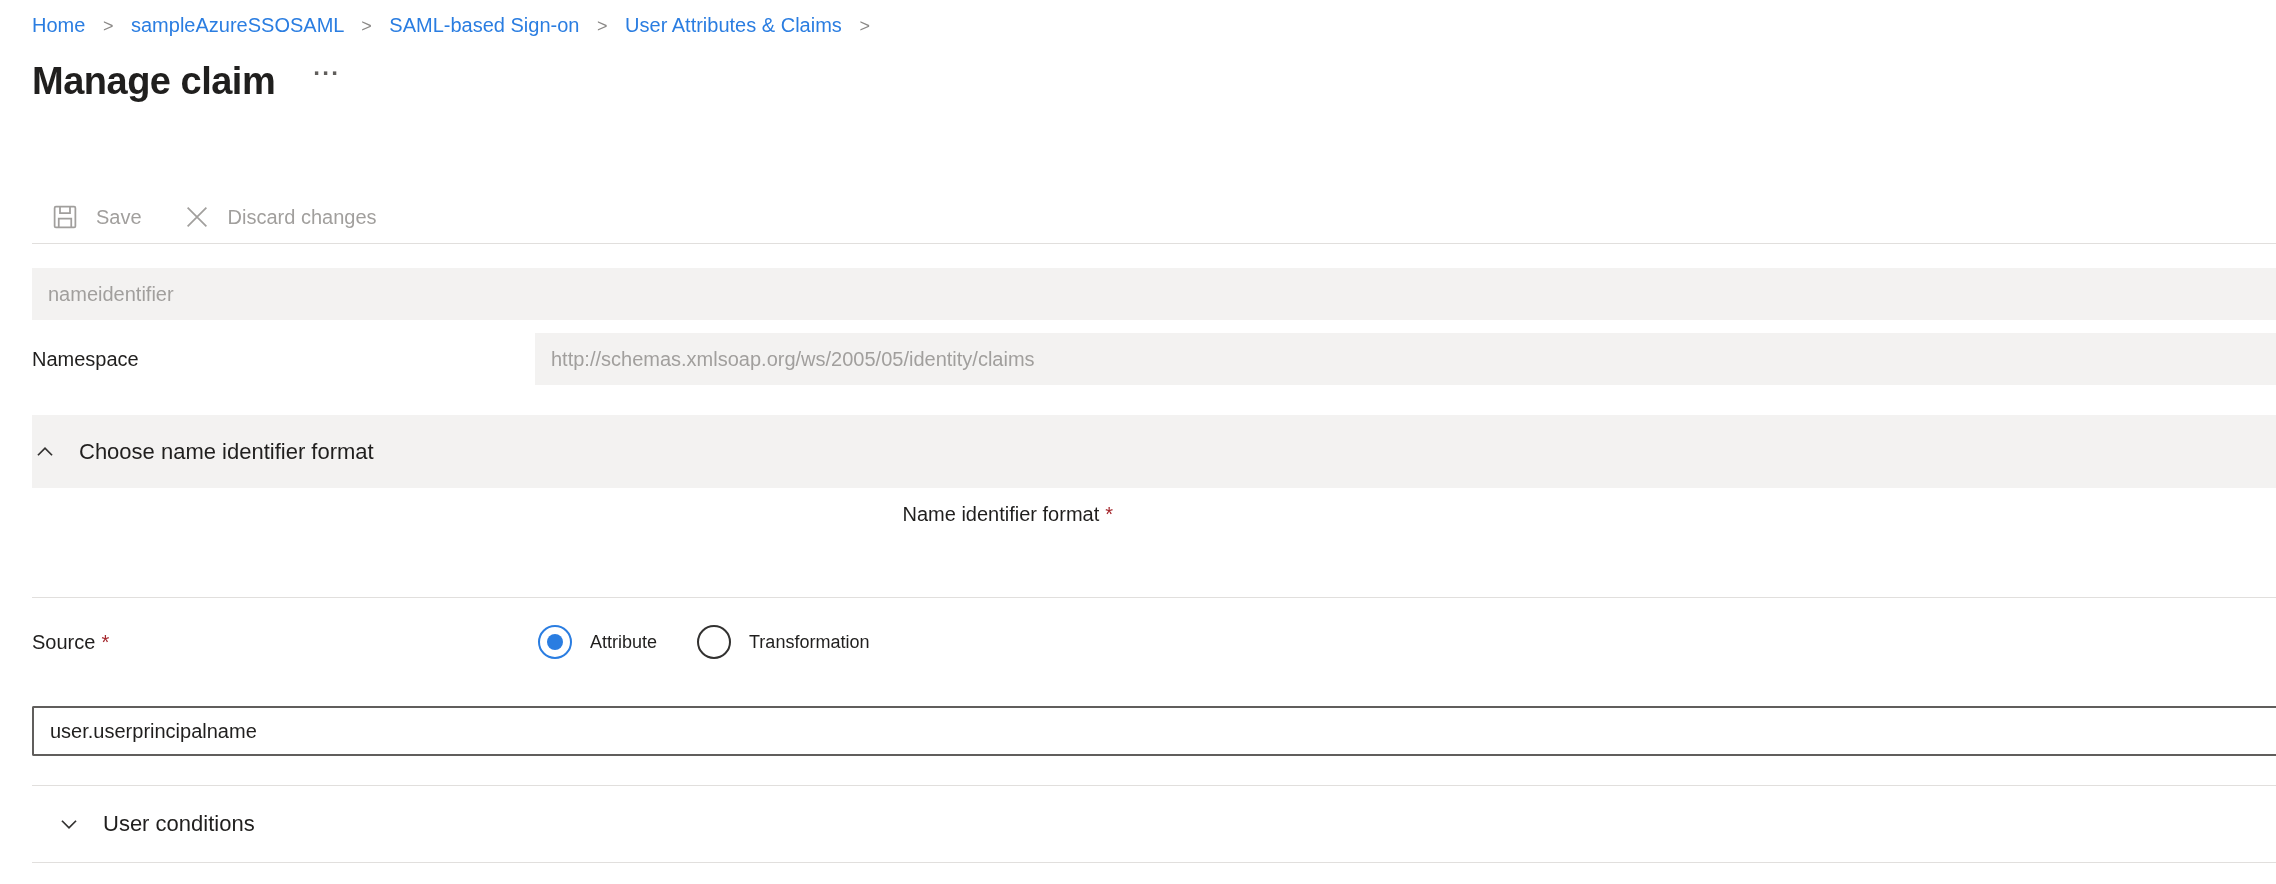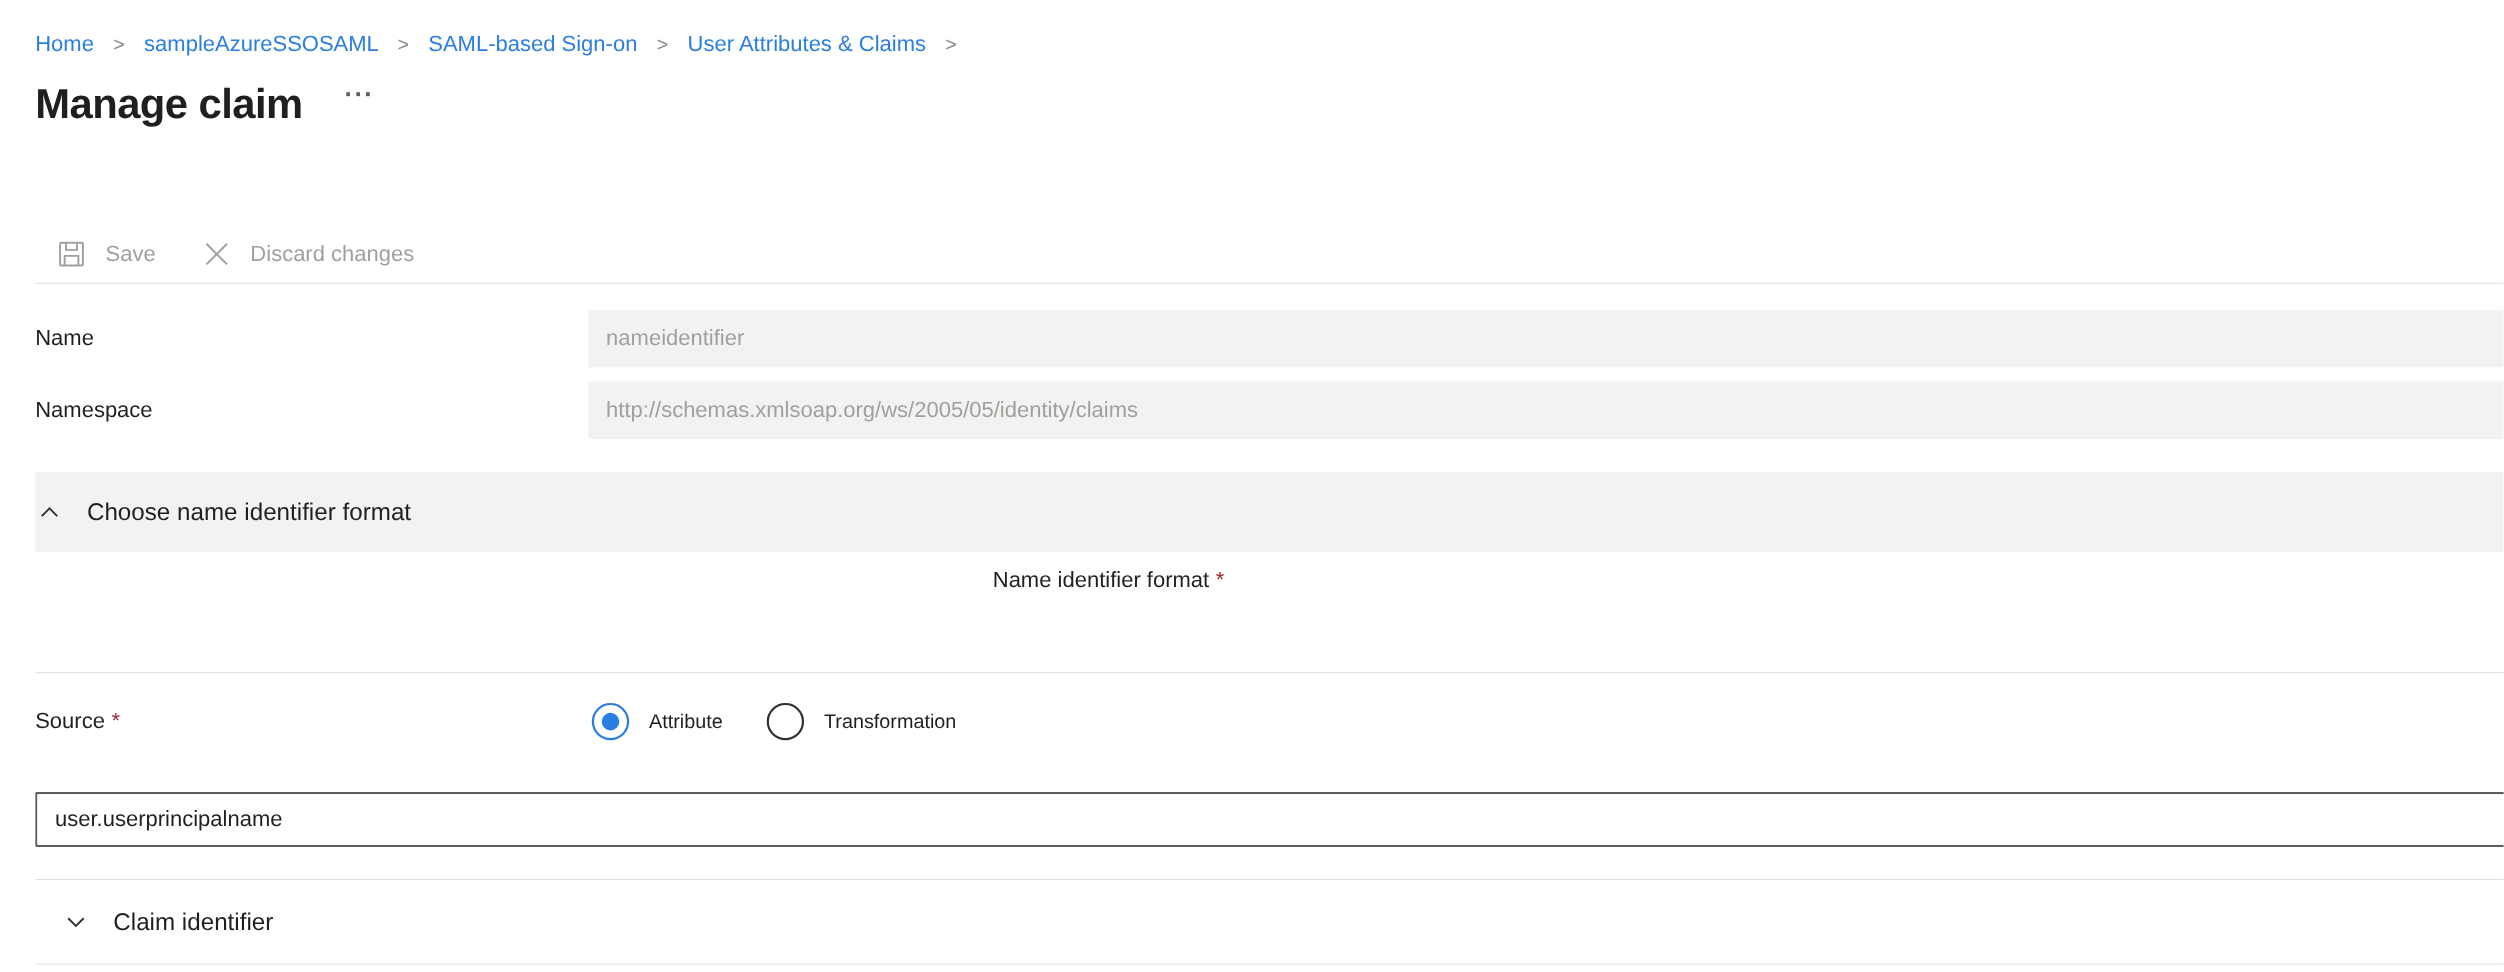--- a/index.html
+++ b/index.html
@@ -8,21 +8,21 @@
     width: 2276px; height: 884px;
     overflow: hidden;
     background: #ffffff;
     font-family: "Liberation Sans", sans-serif;
     color: #201f1e;
   }
   .content { margin-left: 32px; }
 
   
   .breadcrumb {
-    padding-top: 25px;
+    padding-top: 10px;
     font-size: 20px;
     line-height: 30px;
     white-space: nowrap;
   }
   .breadcrumb a {
     color: #2a7de1;
     text-decoration: none;
     cursor: pointer;
   }
   .breadcrumb .sep {
@@ -216,21 +216,20 @@
           <path d="M4.5 4.5 L19.5 19.5 M19.5 4.5 L4.5 19.5"></path>
         </svg>
       </span>
       <span>Discard changes</span>
     </button>
   </div>
 
   <div class="divider"></div>
 
   <div class="row row-name">
-    <label class="lbl">Name</label>
     <input class="input disabled-input" readonly="" tabindex="-1" value="nameidentifier" style="">
   </div>
 
   <div class="row row-namespace">
     <label class="lbl">Namespace</label>
     <input class="input disabled-input" readonly="" tabindex="-1" value="http://schemas.xmlsoap.org/ws/2005/05/identity/claims" style="">
   </div>
 
   <div class="band">
     <span class="chev">
@@ -273,18 +272,18 @@
   </div>
 
   <div class="divider divider-after-source"></div>
 
   <div class="claim-row">
     <span class="chev">
       <svg width="26" height="26" viewBox="0 0 24 24" fill="none" stroke="#323130" stroke-width="1.6">
         <path d="M5.5 9 L12 15.5 L18.5 9"></path>
       </svg>
     </span>
-    <span>Claim identifier</span>
+    <span>User conditions</span>
   </div>
 
   <div class="divider"></div>
 
 </div>
 
 </body></html>

